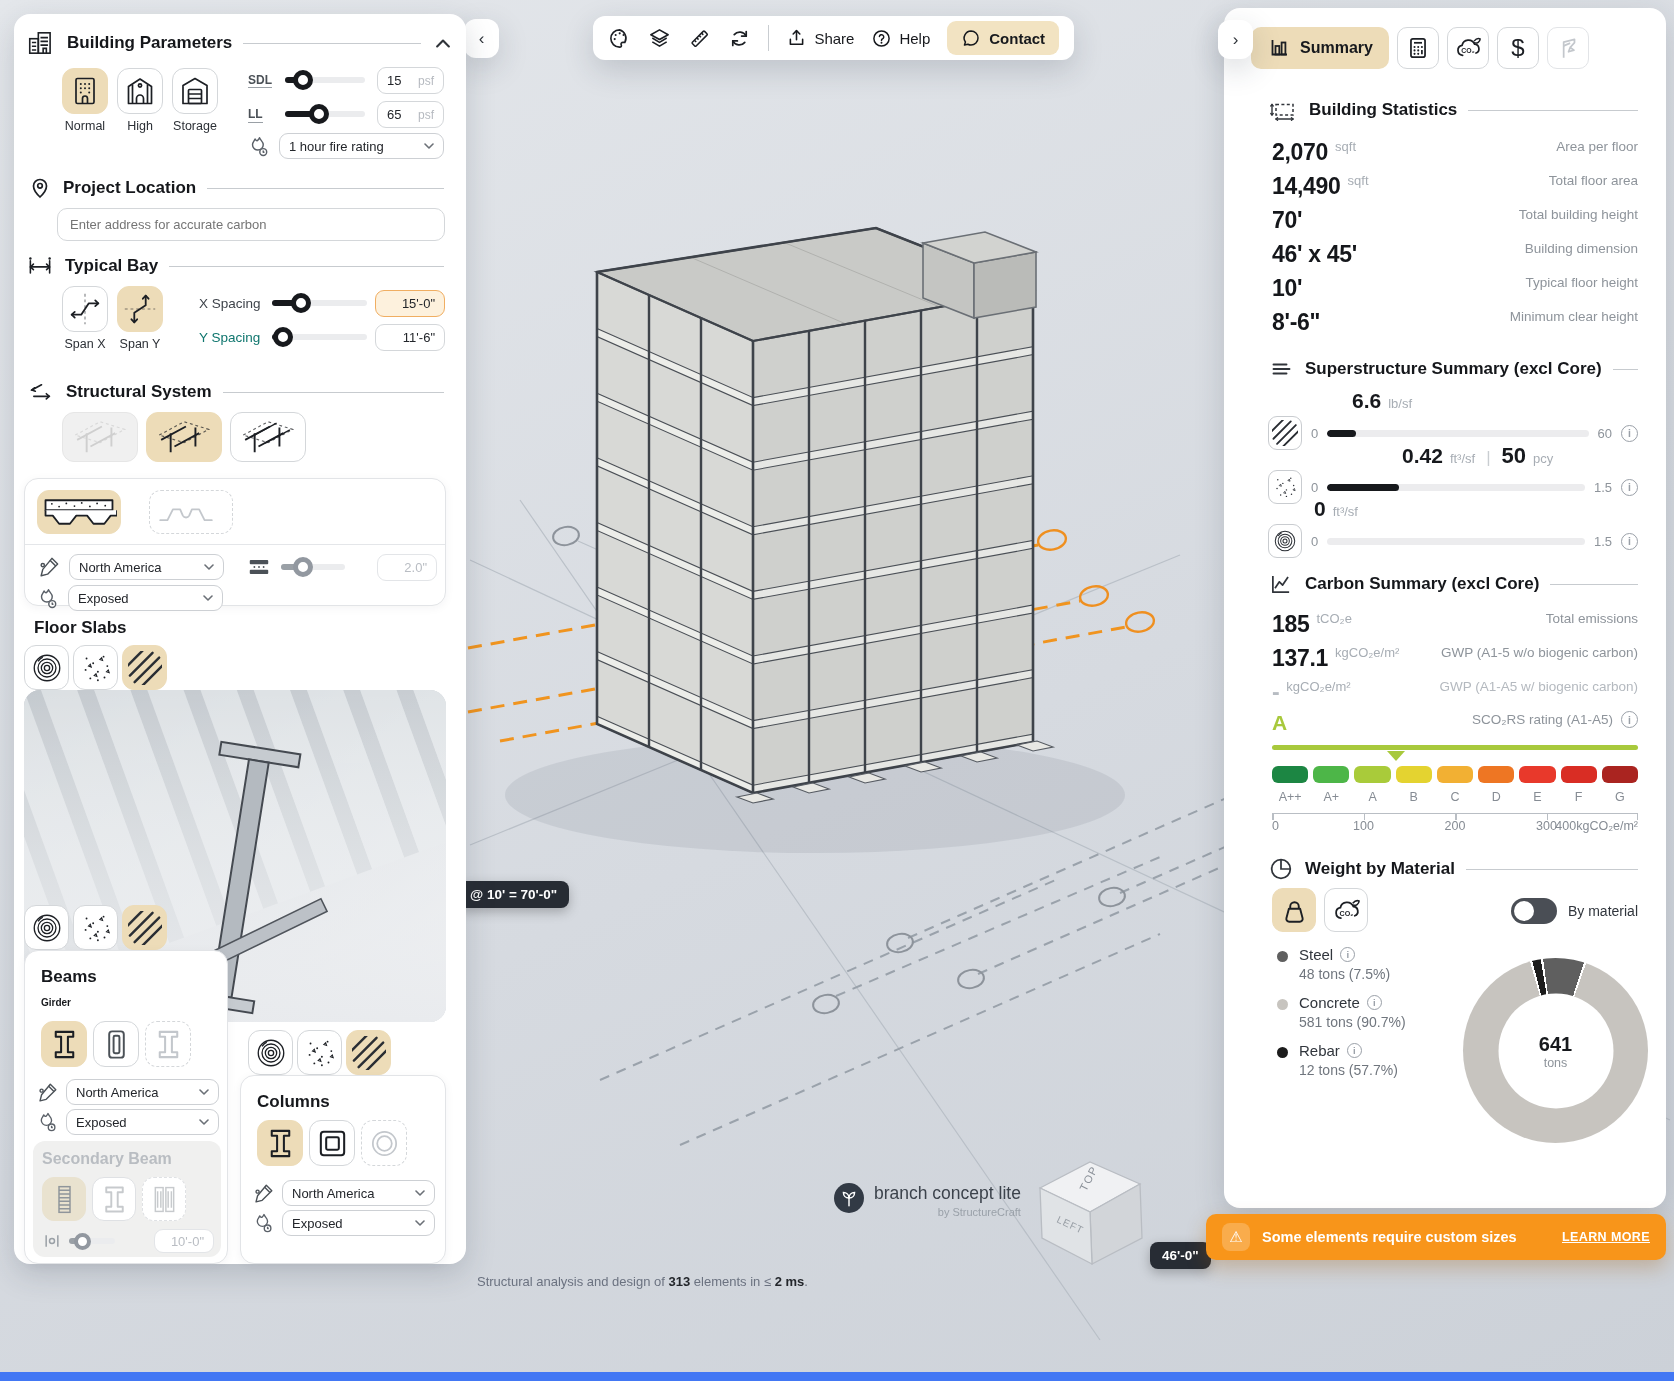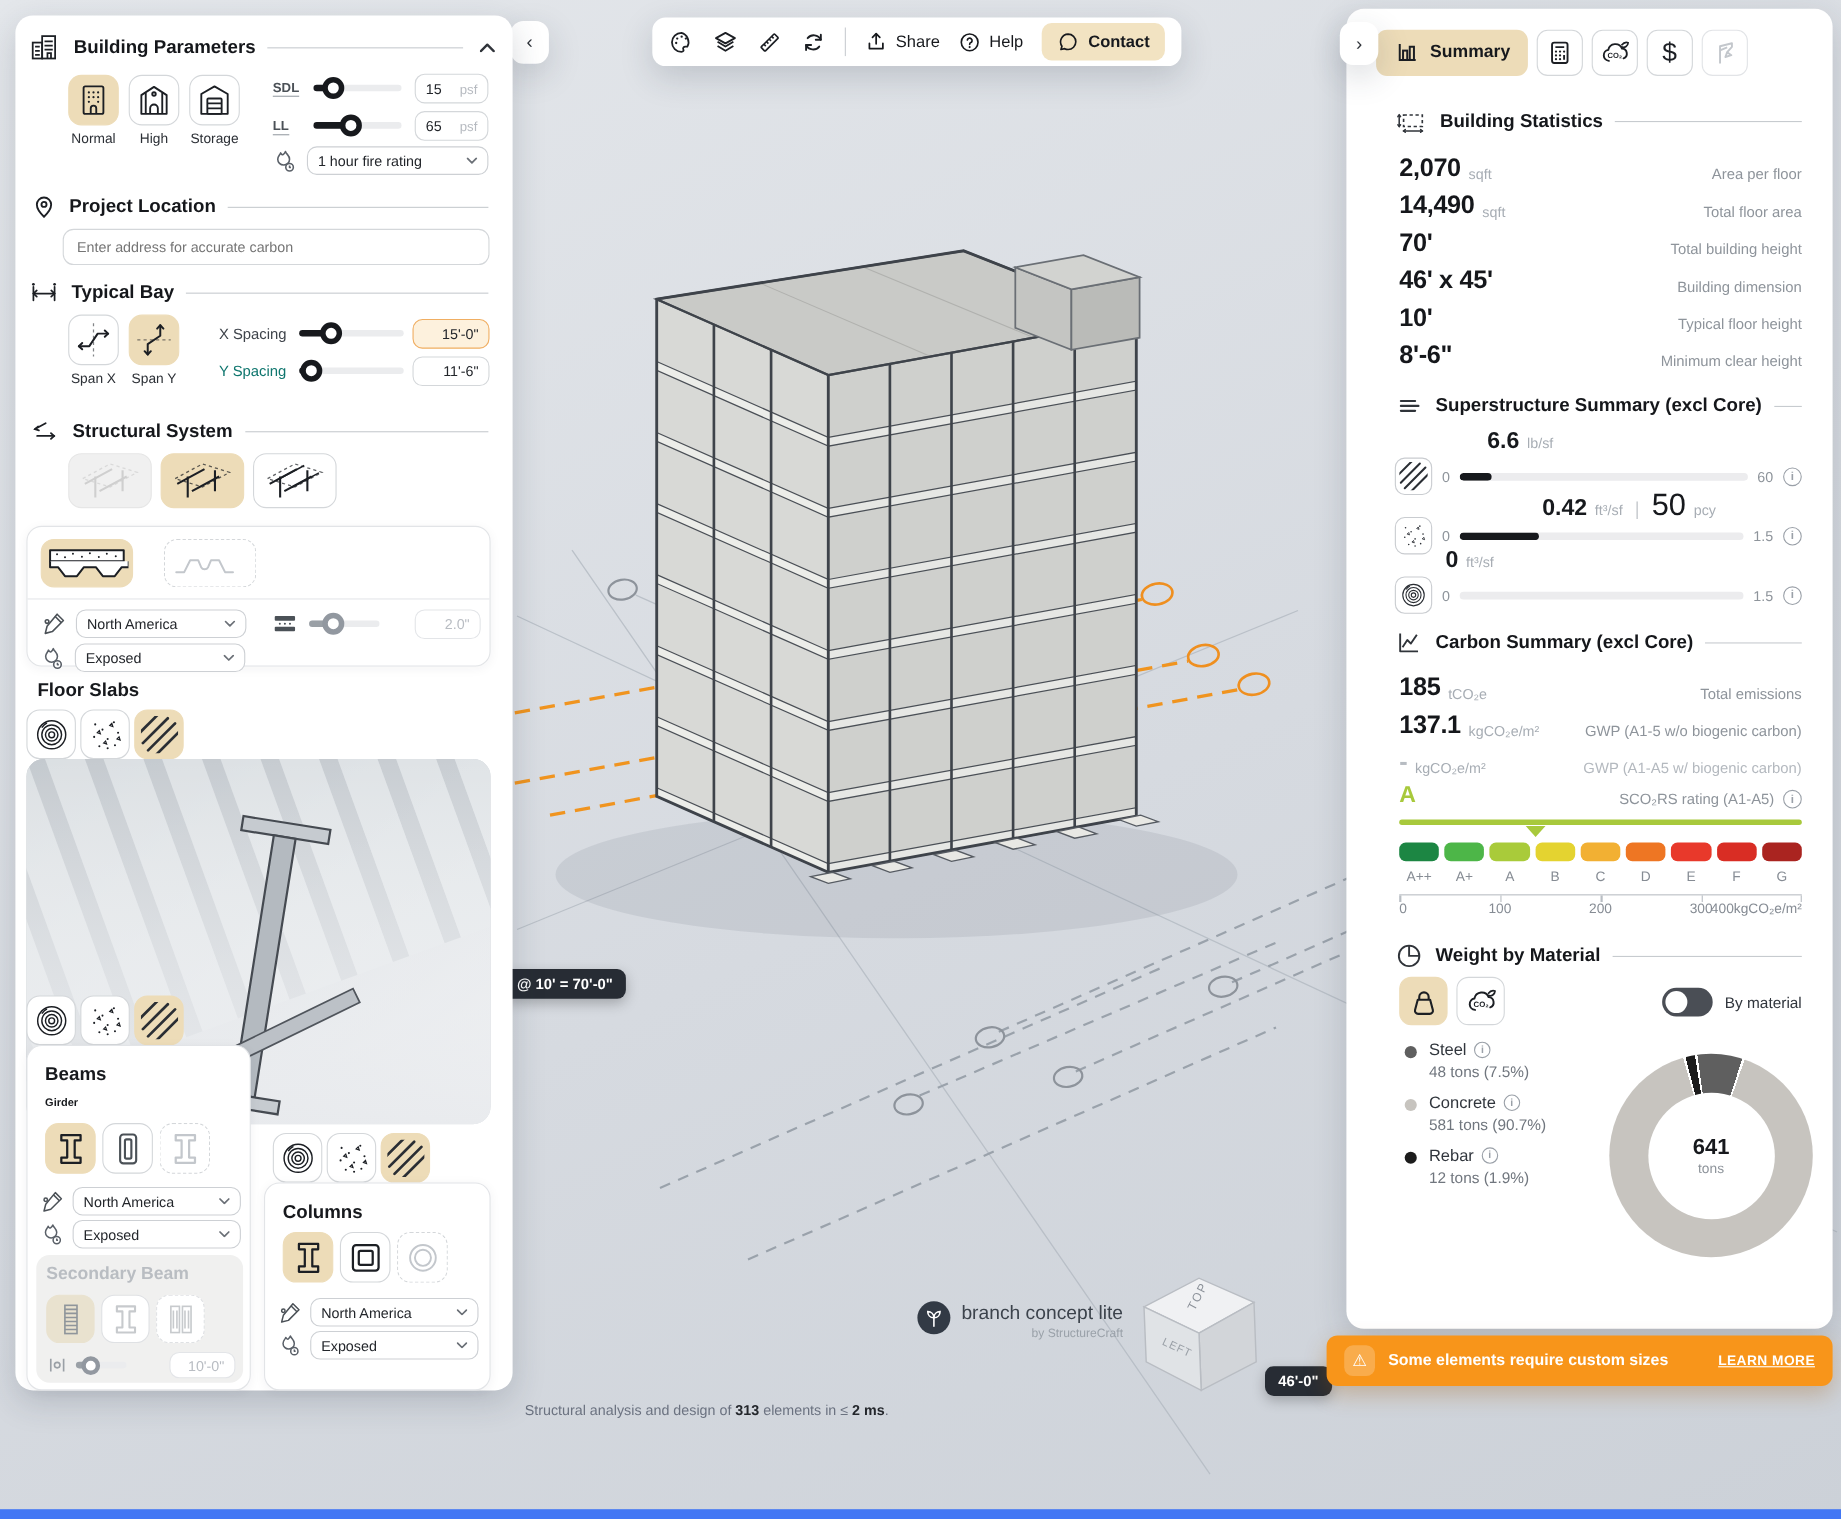--- a/index.html
+++ b/index.html
@@ -30,21 +30,21 @@
   .slider{position:relative;height:20px}
   .slider .tr{position:absolute;left:0;right:0;top:7px;height:6px;border-radius:3px;background:#ebecee}
   .slider .fl{position:absolute;left:0;top:7px;height:6px;border-radius:3px;background:#17191d}
   .slider .kn{position:absolute;top:0;width:20px;height:20px;border-radius:50%;background:#fff;
               border:5.5px solid #17191d;transform:translateX(-10px)}
   .slider.gray .fl{background:#9aa0a6}.slider.gray .kn{border-color:#9298a0}
   .card{border:1.4px solid #e2e4e7;border-radius:14px;background:#fff;box-shadow:0 2px 10px rgba(30,40,55,.05)}
   .h17{font-size:17px;font-weight:700}.h15{font-size:10px;font-weight:700}
   .info{display:inline-flex;align-items:center;justify-content:center;width:17px;height:17px;
         border:1.4px solid #9aa0a8;border-radius:50%;color:#9aa0a8;font-size:10.5px;font-weight:700}
-  .statrow{position:absolute;left:48px;right:28px;display:flex;align-items:flex-end}
+  .statrow{position:absolute;left:48px;right:28px;display:flex;align-items:flex-start}
   .statrow .v{font-size:23px;font-weight:700;letter-spacing:-.3px;color:#15171b}
   .statrow .u{font-size:13px;color:#a7adb4;margin-left:7px}
   .statrow .l{margin-left:auto;font-size:13.5px;color:#8e949b}
   .barrow{position:absolute;left:44px;right:28px;display:flex;align-items:center;gap:9px}
   .bar{flex:1;height:7px;border-radius:4px;background:#ececee;overflow:hidden;position:relative}
   .bar .f{position:absolute;left:0;top:0;bottom:0;border-radius:4px;background:#17191d}
   .minmax{font-size:13px;color:#8e949b}
   .mat34{width:34px;height:34px;border:1.2px solid #c9ccd0;border-radius:9px;display:flex;
          align-items:center;justify-content:center;color:#2a2e34;background:#fff}
   .tooltipdark{background:#272c34;color:#fff;border-radius:8px;padding:6px 12px;font-size:13.5px;
@@ -1100,21 +1100,21 @@
     <div class="bar">
         <div class="f" style="width: 11%;"></div>
       </div>
     <span class="minmax">60</span>
     <span class="info">i</span>
   </div>
   <div class="abs" style="left:178px;top:435px;display:flex;align-items:baseline;gap:7px">
     <span style="font-size:21px;font-weight:700">0.42</span>
     <span style="font-size:13px;color:#a7adb4">ft³/sf</span>
     <span style="font-size:17px;color:#c9cdd1;margin:0 4px">|</span>
-    <span style="font-size:28px;font-weight:400">50</span>
+    <span style="font-size:22px;font-weight:700">50</span>
     <span style="font-size:13px;color:#a7adb4">pcy</span>
   </div>
   <div class="barrow" style="top:462px">
     <span class="mat34">
         <svg class="ic" width="26" height="26">
           <use href="#s-conc"></use>
         </svg>
       </span>
     <span class="minmax">0</span>
     <div class="bar">
@@ -1260,21 +1260,21 @@
     <div class="legamt">581 tons (90.7%)</div>
       </div>
   </div>
   <div class="abs" style="left:53px;top:1034px;display:flex;gap:11px">
     <div class="legdot" style="background: rgb(28, 28, 28);"></div>
     <div>
         <div class="legname">
           <span>Rebar</span>
           <span class="info" style="width:15px;height:15px;font-size:9.5px">i</span>
         </div>
-    <div class="legamt">12 tons (1.9%)</div>
+    <div class="legamt">12 tons (57.7%)</div>
       </div>
   </div>
 
   <div class="abs" style="right:18px;top:950px;width:185px;height:185px">
     <div id="donut" style="width: 185px; height: 185px; border-radius: 50%; position: relative; background: conic-gradient(from -16deg, rgb(255, 255, 255) 0%, rgb(255, 255, 255) 0.4%, rgb(28, 28, 28) 0.4%, rgb(28, 28, 28) 1.9%, rgb(255, 255, 255) 1.9%, rgb(255, 255, 255) 2.3%, rgb(95, 95, 95) 2.3%, rgb(95, 95, 95) 9.4%, rgb(255, 255, 255) 9.4%, rgb(255, 255, 255) 9.8%, rgb(199, 196, 191) 9.8%, rgb(199, 196, 191) 100%);">
       <div style="position:absolute;left:50%;top:50%;transform:translate(-50%,-50%);width:115px;height:115px;border-radius:50%;background:#fff;display:flex;flex-direction:column;align-items:center;justify-content:center">
         <span style="font-size:20px;font-weight:700">641</span>
         <span style="font-size:12.5px;color:#8e949b">tons</span>
       </div>
     </div>

